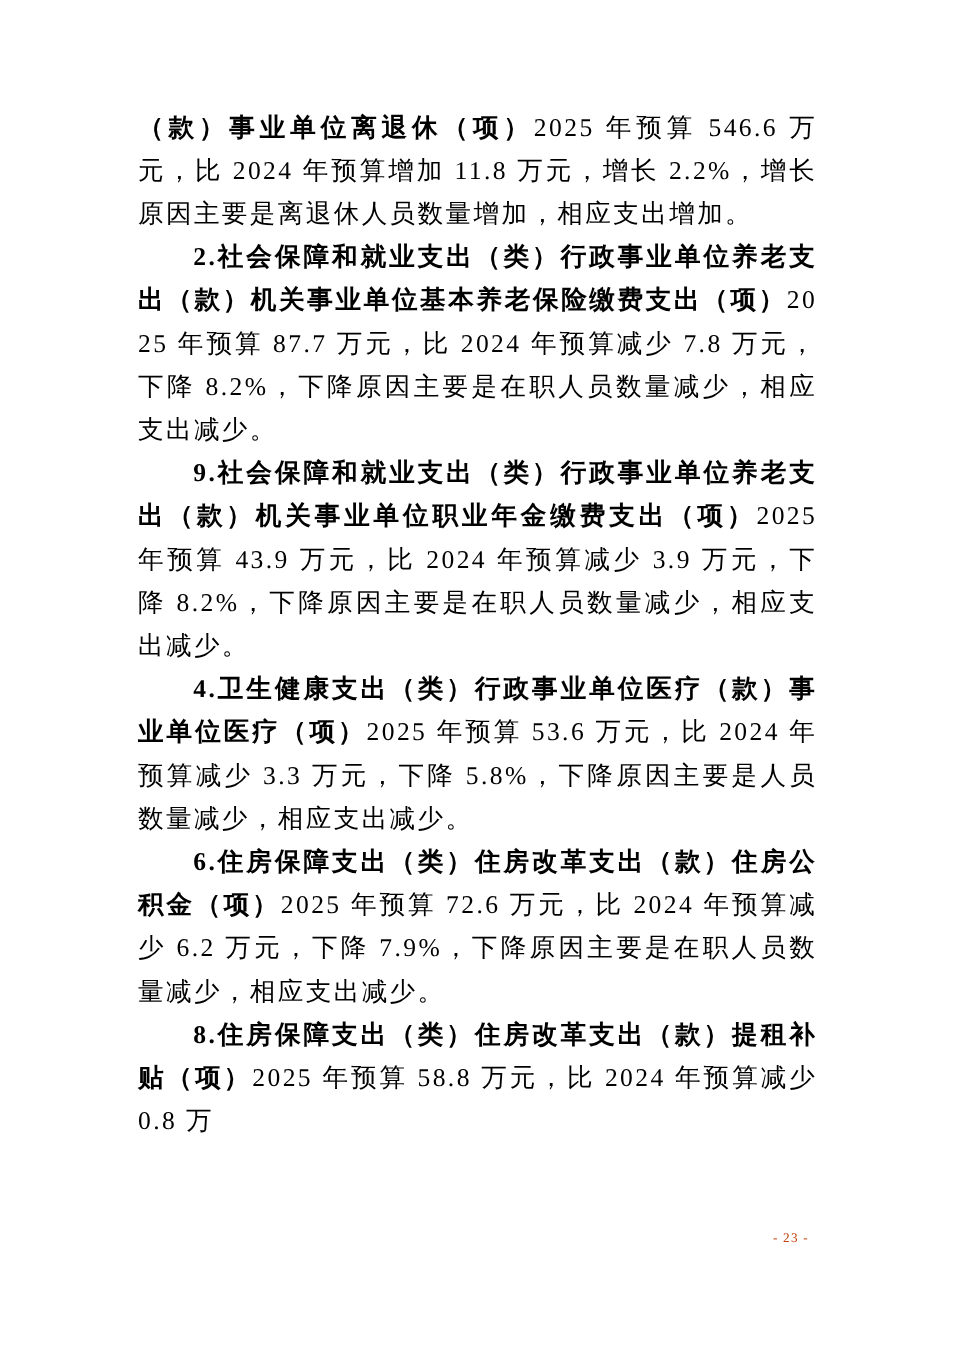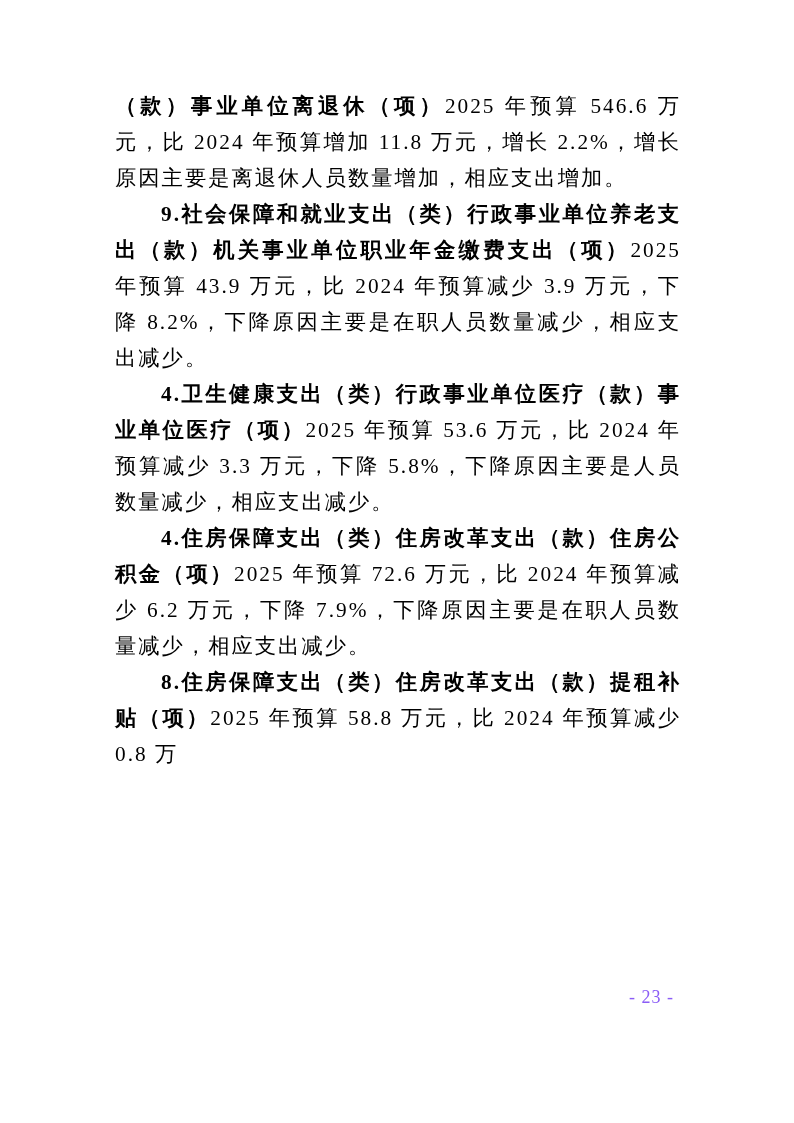--- a/index.html
+++ b/index.html
@@ -32,41 +32,42 @@
     word-break: break-all;
   }
   p.para.continuation {
     text-indent: 0;
   }
   .lead {
     font-weight: bold;
   }
   .page-number {
     position: absolute;
-    top: 987px;
+    top: 1026px;
     right: 120px;
-    font-size: 18px;
+    font-size: 11px;
     letter-spacing: 1px;
-    color: #8b5cf6;
+    color: #c2410c;
   }
 </style>
 </head>
 <body>
 
 <div class="page">
   <div class="content">
 
     <p class="para continuation"><span class="lead">（款）事业单位离退休（项）</span><span>2025 年预算 546.6 万元，比 2024 年预算增加 11.8 万元，增长 2.2%，增长原因主要是离退休人员数量增加，相应支出增加。</span></p>
 
+    <p class="para"><span class="lead">2.社会保障和就业支出（类）行政事业单位养老支出（款）机关事业单位基本养老保险缴费支出（项）</span><span>2025 年预算 87.7 万元，比 2024 年预算减少 7.8 万元，下降 8.2%，下降原因主要是在职人员数量减少，相应支出减少。</span></p>
 
     <p class="para"><span class="lead">9.社会保障和就业支出（类）行政事业单位养老支出（款）机关事业单位职业年金缴费支出（项）</span><span>2025 年预算 43.9 万元，比 2024 年预算减少 3.9 万元，下降 8.2%，下降原因主要是在职人员数量减少，相应支出减少。</span></p>
 
     <p class="para"><span class="lead">4.卫生健康支出（类）行政事业单位医疗（款）事业单位医疗（项）</span><span>2025 年预算 53.6 万元，比 2024 年预算减少 3.3 万元，下降 5.8%，下降原因主要是人员数量减少，相应支出减少。</span></p>
 
 
-    <p class="para"><span class="lead">4.住房保障支出（类）住房改革支出（款）住房公积金（项）</span><span>2025 年预算 72.6 万元，比 2024 年预算减少 6.2 万元，下降 7.9%，下降原因主要是在职人员数量减少，相应支出减少。</span></p>
+    <p class="para"><span class="lead">6.住房保障支出（类）住房改革支出（款）住房公积金（项）</span><span>2025 年预算 72.6 万元，比 2024 年预算减少 6.2 万元，下降 7.9%，下降原因主要是在职人员数量减少，相应支出减少。</span></p>
 
     <p class="para"><span class="lead">8.住房保障支出（类）住房改革支出（款）提租补贴（项）</span><span>2025 年预算 58.8 万元，比 2024 年预算减少 0.8 万</span></p>
 
   </div>
 
   <div class="page-number">- 23 -</div>
 </div>
 
 </body></html>

